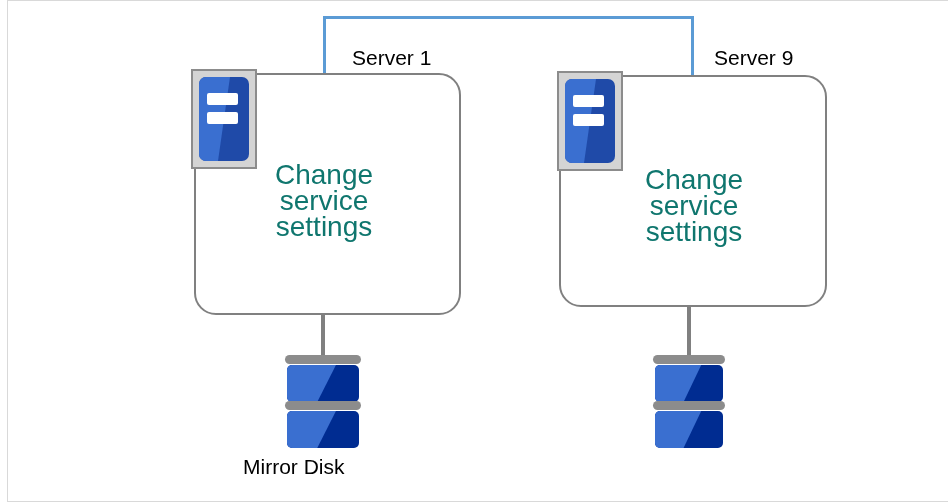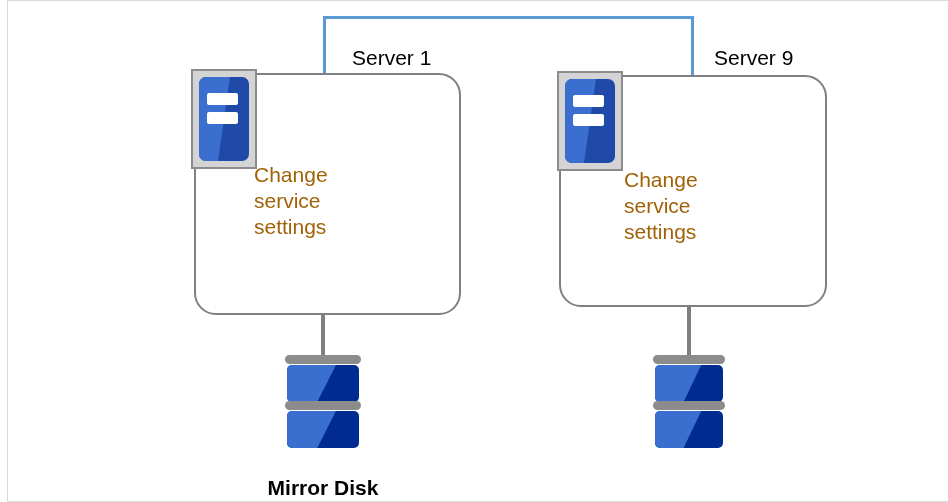--- a/index.html
+++ b/index.html
@@ -71,22 +71,23 @@
     border: 2px solid #808080;
     border-radius: 22px;
     background: #ffffff;
     box-sizing: border-box;
   }
   #server-box-1 { left: 186px; top: 72px; width: 267px; height: 242px; }
   #server-box-2 { left: 551px; top: 74px; width: 268px; height: 232px; }
 
   .box-text {
     position: absolute;
-    font-size: 21px;
-    color: #a16207;
+    text-align: center;
+    font-size: 28px;
+    color: #0f766e;
     line-height: 26px;
     white-space: nowrap;
   }
   #box-text-1 { left: 246px; top: 161px; width: 140px; }
   #box-text-2 { left: 616px; top: 166px; width: 140px; }
 
   
   .server-icon {
     position: absolute;
     background: #d4d4d4;
@@ -166,28 +167,26 @@
     left: 0; top: 0;
     width: 100%; height: 100%;
     background: #3a6fd0;
     clip-path: polygon(0 0, 68% 0, 42% 100%, 0 100%);
   }
 
   
   #label-mirror-disk {
     position: absolute;
     left: 235px;
-    top: 476px;
+    top: 455px;
     width: 160px;
-    text-align: center;
     font-size: 21px;
     color: #000000;
     white-space: nowrap;
     line-height: 1;
-    font-weight: bold;
   }
 </style>
 </head>
 <body>
 
 <div id="canvas">
 
   <div class="bracket">
     <div class="bracket-top"></div>
     <div class="bracket-left"></div>

